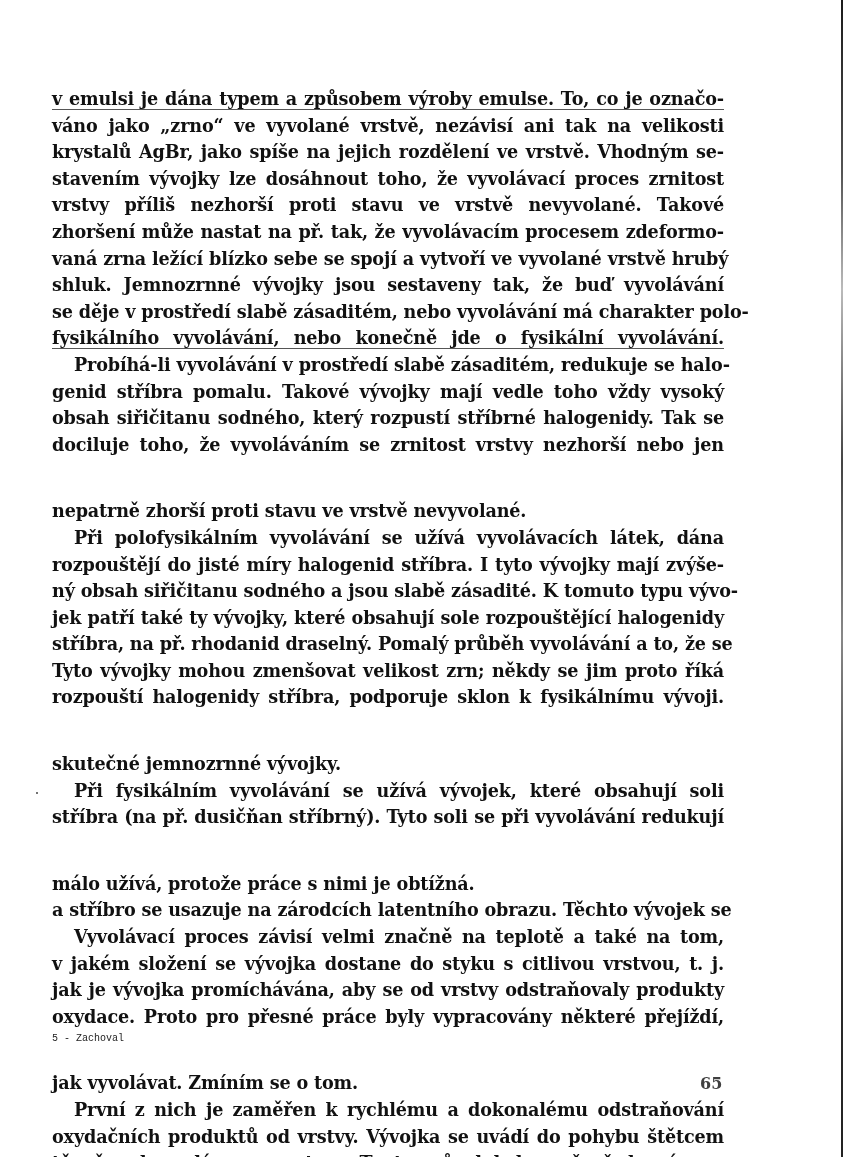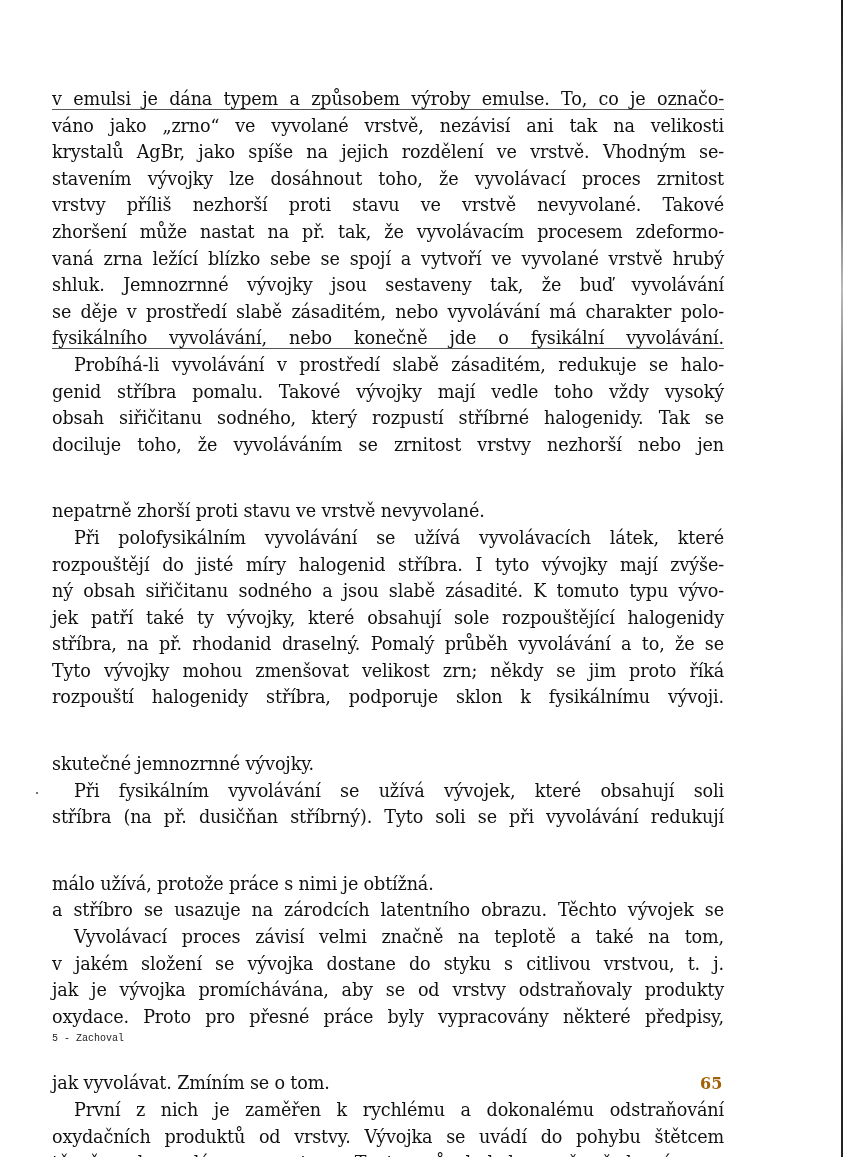--- a/index.html
+++ b/index.html
@@ -38,20 +38,21 @@
   }
   .line {
     display: block;
     height: 26.6px;
     line-height: 26.6px;
     font-size: 17.6px;
     white-space: nowrap;
     text-align: justify;
     text-align-last: justify;
     letter-spacing: -0.15px;
+    font-weight: bold;
   }
   .line.last {
     text-align-last: left;
     margin-top: 40px;
   }
   .line.indent {
     padding-left: 22px;
   }
   .line.underlined {
     text-decoration: underline;
@@ -67,21 +68,21 @@
     font-family: Liberation Mono, monospace;
     color: #222;
   }
   .page-number {
     position: absolute;
     left: 700px;
     top: 1074px;
     font-size: 16px;
     font-weight: bold;
     font-family: "DejaVu Serif", serif;
-    color: #a16207;
+    color: #404040;
   }
   .speck {
     position: absolute;
     width: 2px; height: 2px;
     background: #444;
     border-radius: 1px;
   }
 </style>
 </head>
 <body>
@@ -106,42 +107,42 @@
 
     <div>
       <span class="line indent">Probíhá-li vyvolávání v prostředí slabě zásaditém, redukuje se halo-</span>
       <span class="line">genid stříbra pomalu. Takové vývojky mají vedle toho vždy vysoký</span>
       <span class="line">obsah siřičitanu sodného, který rozpustí stříbrné halogenidy. Tak se</span>
       <span class="line">dociluje toho, že vyvoláváním se zrnitost vrstvy nezhorší nebo jen</span>
       <span class="line last">nepatrně zhorší proti stavu ve vrstvě nevyvolané.</span>
     </div>
 
     <div>
-      <span class="line indent">Při polofysikálním vyvolávání se užívá vyvolávacích látek, které</span>
+      <span class="line indent">Při polofysikálním vyvolávání se užívá vyvolávacích látek, dána</span>
       <span class="line">rozpouštějí do jisté míry halogenid stříbra. I tyto vývojky mají zvýše-</span>
       <span class="line">ný obsah siřičitanu sodného a jsou slabě zásadité. K tomuto typu vývo-</span>
       <span class="line">jek patří také ty vývojky, které obsahují sole rozpouštějící halogenidy</span>
       <span class="line">stříbra, na př. rhodanid draselný. Pomalý průběh vyvolávání a to, že se</span>
       <span class="line">Tyto vývojky mohou zmenšovat velikost zrn; někdy se jim proto říká</span>
       <span class="line">rozpouští halogenidy stříbra, podporuje sklon k fysikálnímu vývoji.</span>
       <span class="line last">skutečné jemnozrnné vývojky.</span>
     </div>
 
     <div>
       <span class="line indent">Při fysikálním vyvolávání se užívá vývojek, které obsahují soli</span>
       <span class="line">stříbra (na př. dusičňan stříbrný). Tyto soli se při vyvolávání redukují</span>
       <span class="line last">málo užívá, protože práce s nimi je obtížná.</span>
       <span class="line">a stříbro se usazuje na zárodcích latentního obrazu. Těchto vývojek se</span>
     </div>
 
     <div>
       <span class="line indent">Vyvolávací proces závisí velmi značně na teplotě a také na tom,</span>
       <span class="line">v jakém složení se vývojka dostane do styku s citlivou vrstvou, t. j.</span>
       <span class="line">jak je vývojka promíchávána, aby se od vrstvy odstraňovaly produkty</span>
-      <span class="line">oxydace. Proto pro přesné práce byly vypracovány některé předpisy,</span>
+      <span class="line">oxydace. Proto pro přesné práce byly vypracovány některé přejíždí,</span>
       <span class="line last">jak vyvolávat. Zmíním se o tom.</span>
     </div>
 
     <div>
       <span class="line indent">První z nich je zaměřen k rychlému a dokonalému odstraňování</span>
       <span class="line">oxydačních produktů od vrstvy. Vývojka se uvádí do pohybu štětcem</span>
       <span class="line">těsně nad vyvolávanou vrstvou. Tento způsob byl na př. předepsán pro</span>
     </div>
   </div>
 

